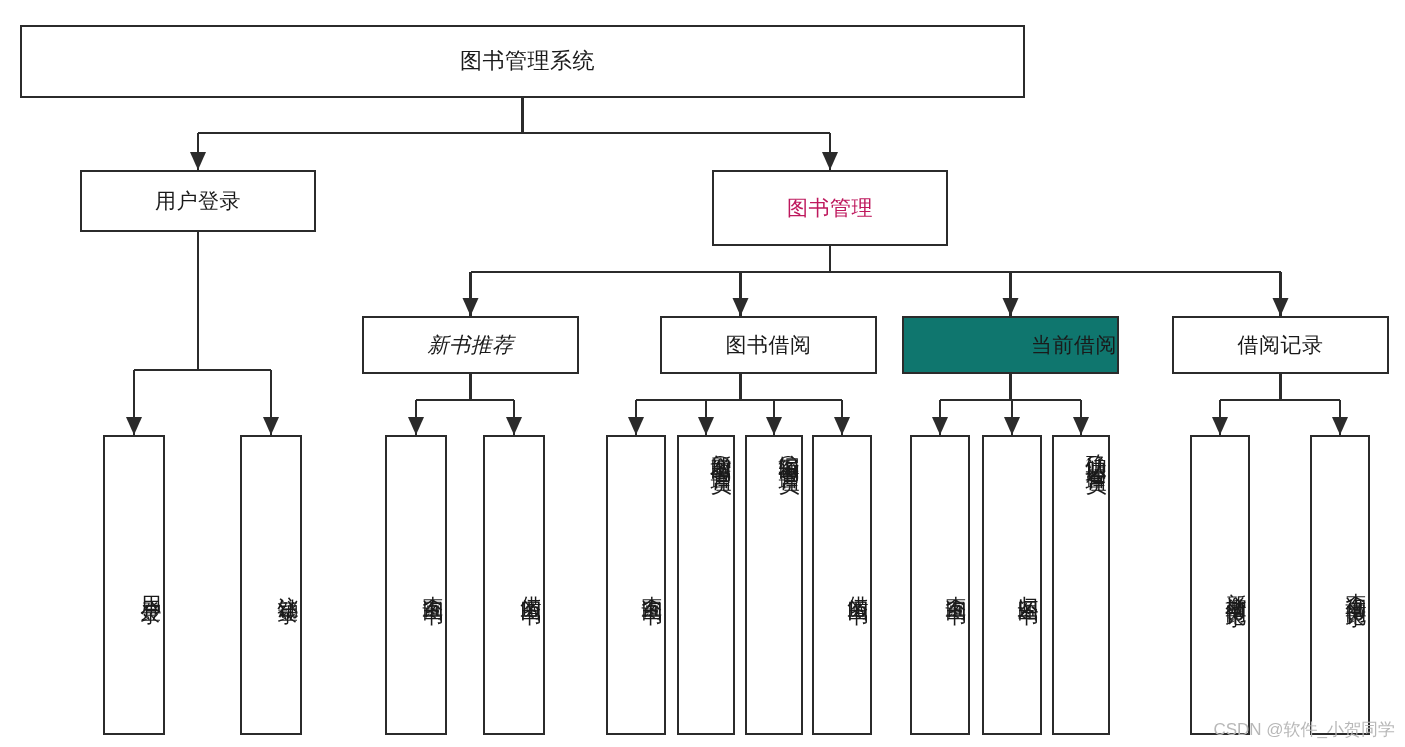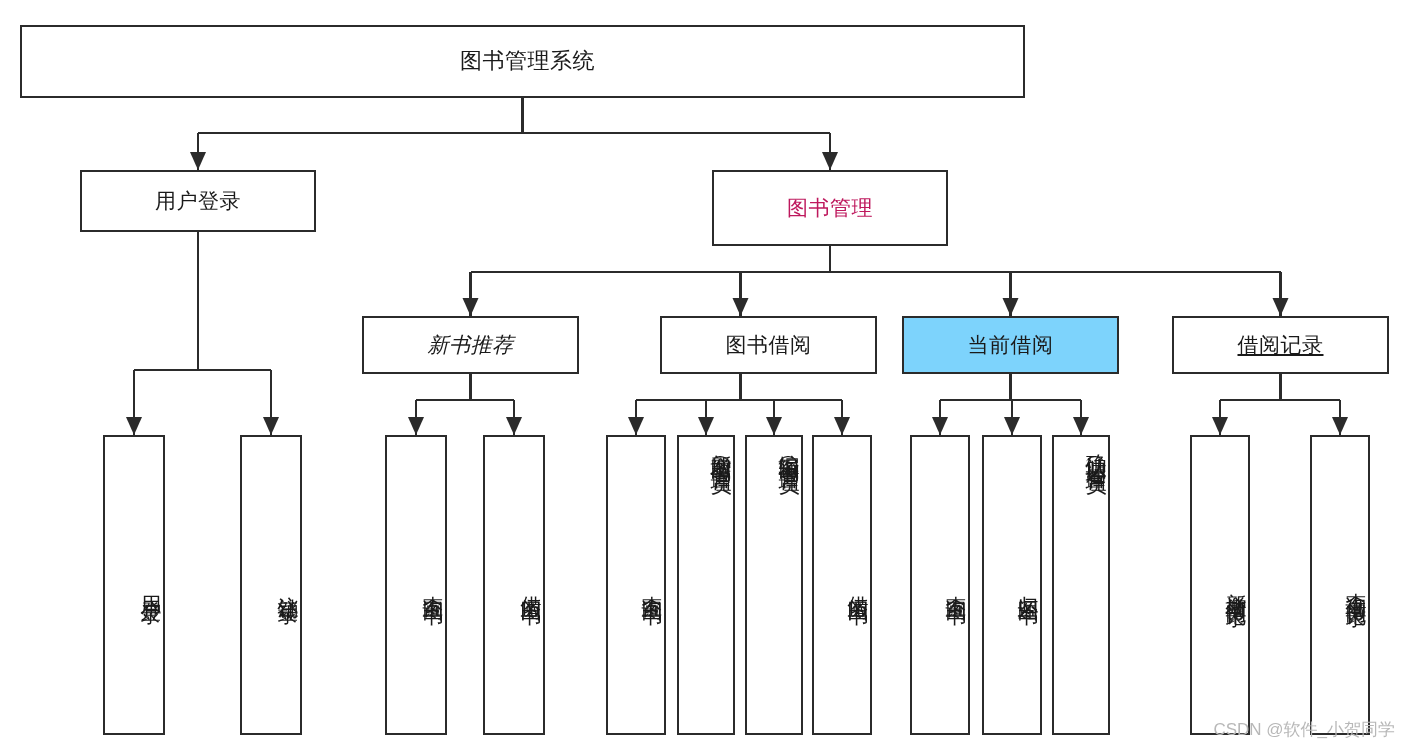--- a/index.html
+++ b/index.html
@@ -149,24 +149,24 @@
   <div class="node-box node-horizontal" id="n-book_manage" style="left: 712px; top: 170px; width: 236px; height: 76px; border-color: rgb(43, 43, 43); background: rgb(255, 255, 255); color: #be185d;">
     <span class="node-label">图书管理</span>
   </div>
 
   <div class="node-box node-horizontal" id="n-new_book_rec" style="left: 362px; top: 316px; width: 217px; height: 58px; border-color: rgb(43, 43, 43); background: rgb(255, 255, 255); color: rgb(26, 26, 26); font-style: italic;">
     <span class="node-label">新书推荐</span>
   </div>
   <div class="node-box node-horizontal" id="n-book_borrow" style="left: 632px; top: 316px; width: 217px; height: 58px; border-color: rgb(43, 43, 43); background: rgb(255, 255, 255); color: rgb(26, 26, 26); margin-left: 28px;">
     <span class="node-label">图书借阅</span>
   </div>
-  <div class="node-box node-horizontal" id="n-current_borrow" style="left: 902px; top: 316px; width: 217px; height: 58px; border-color: rgb(43, 43, 43); background: #7dd3fc; color: rgb(26, 26, 26);">
+  <div class="node-box node-horizontal" id="n-current_borrow" style="left: 902px; top: 316px; width: 217px; height: 58px; border-color: rgb(43, 43, 43); background: #0f766e; color: rgb(26, 26, 26); justify-content: flex-end;">
     <span class="node-label">当前借阅</span>
   </div>
-  <div class="node-box node-horizontal" id="n-borrow_record" style="left: 1172px; top: 316px; width: 217px; height: 58px; border-color: rgb(43, 43, 43); background: rgb(255, 255, 255); color: rgb(26, 26, 26); text-decoration: underline;">
+  <div class="node-box node-horizontal" id="n-borrow_record" style="left: 1172px; top: 316px; width: 217px; height: 58px; border-color: rgb(43, 43, 43); background: rgb(255, 255, 255); color: rgb(26, 26, 26);">
     <span class="node-label">借阅记录</span>
   </div>
 
   <div class="node-box node-vertical vtext-mid" id="n-leaf_user_login" style="left: 103px; top: 435px; width: 62px; height: 300px; border-color: rgb(43, 43, 43); background: rgb(255, 255, 255); color: rgb(26, 26, 26);">
     <span class="node-label">用户登录</span>
   </div>
   <div class="node-box node-vertical vtext-mid" id="n-leaf_user_logout" style="left: 240px; top: 435px; width: 62px; height: 300px; border-color: rgb(43, 43, 43); background: rgb(255, 255, 255); color: rgb(26, 26, 26);">
     <span class="node-label">注销登录</span>
   </div>
 

